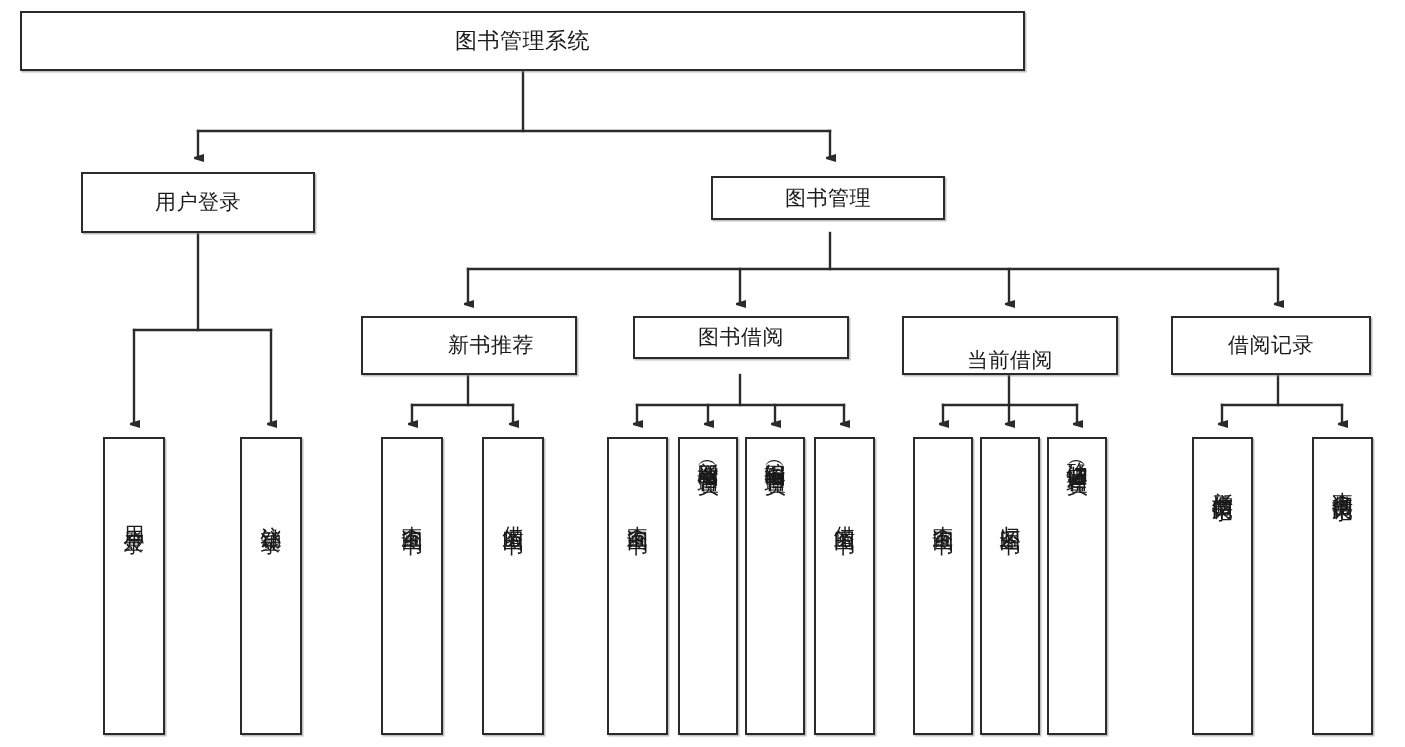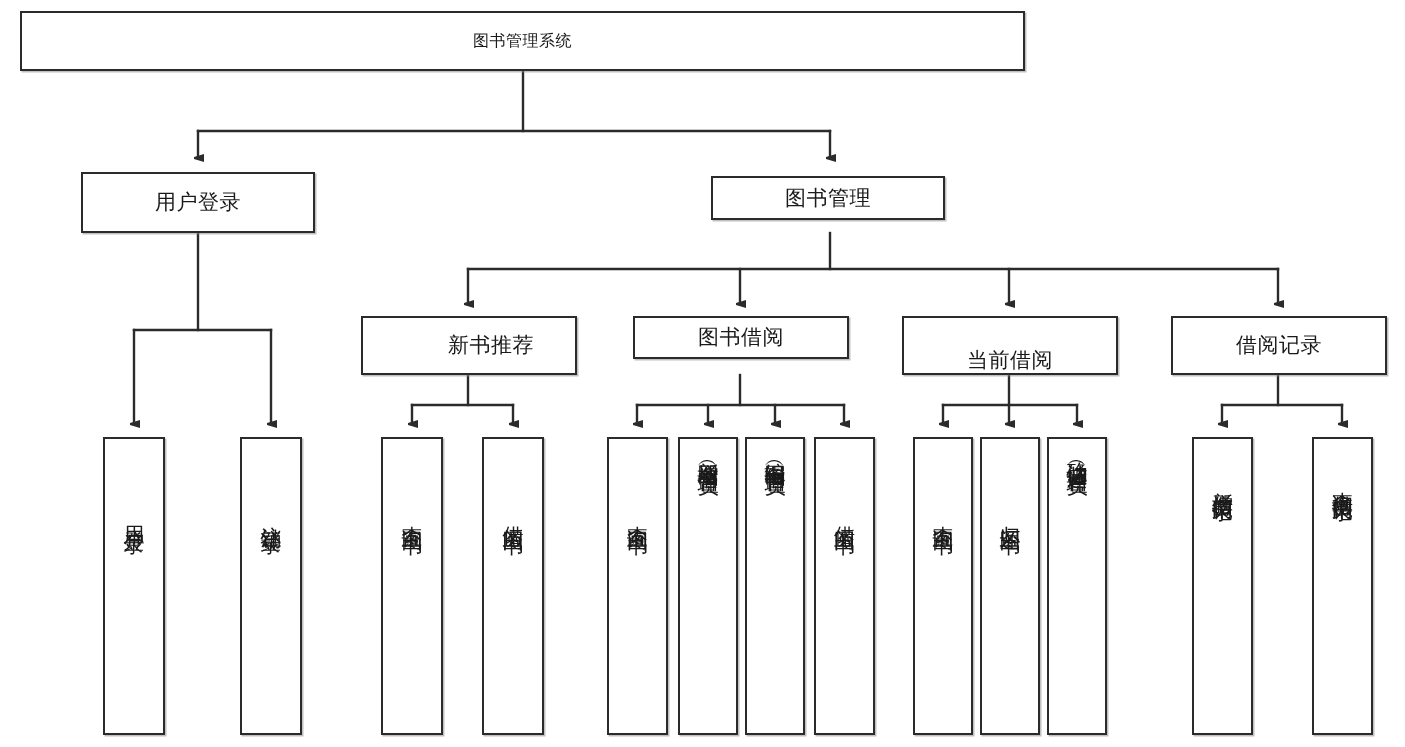--- a/index.html
+++ b/index.html
@@ -44,21 +44,21 @@
     letter-spacing: 0.5px;
     line-height: 1.25;
     white-space: nowrap;
   }
   
   .node.horiz .label {
     writing-mode: horizontal-tb;
     font-size: 21px;
   }
   .node.root .label {
-    font-size: 16px;
+    font-size: 22px;
   }
   
   .node.vert {
     align-items: flex-start;
     padding-top: 4px;
   }
   .node.vert .label {
     writing-mode: vertical-rl;
     text-orientation: upright;
     font-size: 21px;
@@ -149,21 +149,21 @@
   </div>
 
   <div class="node horiz" style="left:633px; top:316px; width:216px; height:43px;">
     <span class="label">图书借阅</span>
   </div>
 
   <div class="node horiz" style="left:902px; top:316px; width:216px; height:59px;align-items:flex-end;">
     <span class="label">当前借阅</span>
   </div>
 
-  <div class="node horiz" style="left:1171px; top:316px; width:216px; height:59px;">
+  <div class="node horiz" style="left:1171px; top:316px; width:200px; height:59px;">
     <span class="label">借阅记录</span>
   </div>
 
   <div class="node vert" style="left:103px; top:437px; width:62px; height:298px; padding-top:70px;">
     <span class="label">用户登录</span>
   </div>
 
   <div class="node vert" style="left:240px; top:437px; width:62px; height:298px; padding-top:70px;">
     <span class="label">注销登录</span>
   </div>

